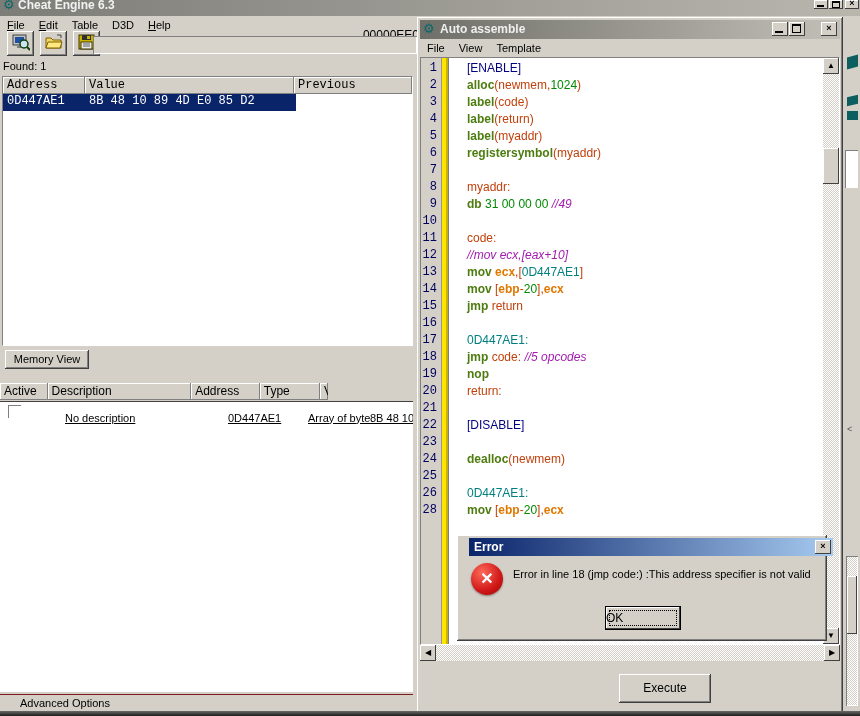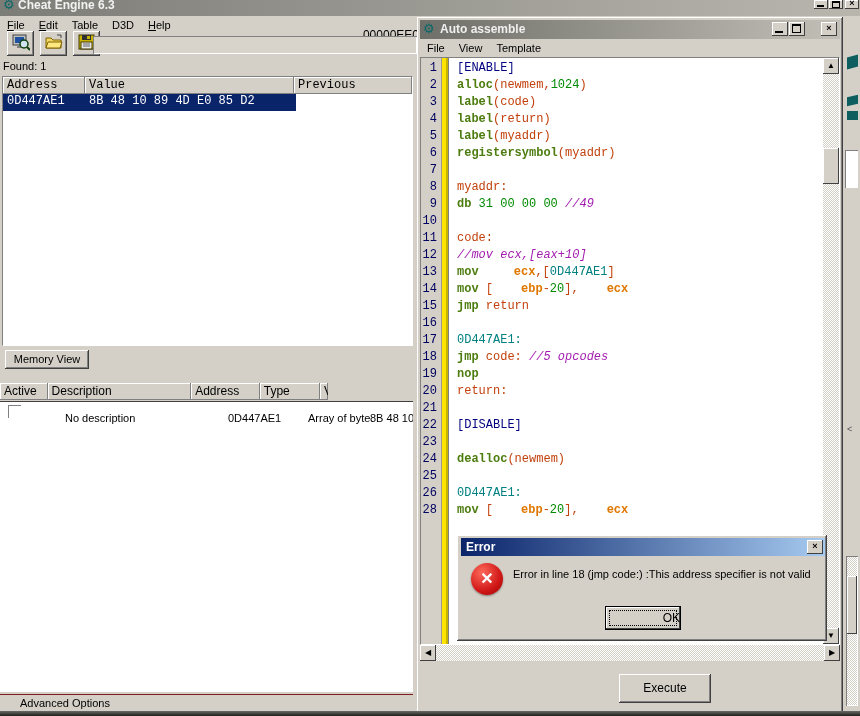--- a/index.html
+++ b/index.html
@@ -25,21 +25,21 @@
 
   .tool-btn { width:27px; height:25px; }
   .tool-btn svg { margin-top:3px; }
 
   .progress-field { background:#d8d4cc; }
 
   .found-list { background:#ffffff; border:1px solid #808080; border-right-color:#fff; border-bottom-color:#fff; }
   .hdr-cell { background:#D4D0C8; box-shadow: inset -1px -1px 0 #808080, inset 1px 1px 0 #ffffff; padding:1px 4px; height:17px; font-size:12px; white-space:nowrap; overflow:hidden; }
   .found-row { background:#0A246A; color:#fff; font-size:12px; height:17px; display:flex; }
 
-  .ct-cell { padding:18px 4px; height:18px; }
+  .ct-cell { padding:18px 4px; height:18px;text-decoration:underline; }
   .checkbox { width:13px; height:13px; background:#fff; }
 
   .adv-bar { background:#D4D0C8; border-top:1px solid #7f1d1d; line-height:16px; padding-left:20px; }
   .bottom-edge { left:0; top:711px; width:860px; height:5px; background:linear-gradient(#6a6a66,#1d1d1b); z-index:60; }
 
   
   .sliver-glyph { background:#0d5f5f; }
   .checker { background: repeating-conic-gradient(#ffffff 0% 25%, #d4d0c8 0% 50%) 0 0 / 2px 2px; }
 
   
@@ -49,40 +49,40 @@
   .win-btn { position:absolute; top:2px; width:16px; height:14px; font-size:9px; font-weight:bold; line-height:13px; }
   .aa-menu { left:3px; top:22px; width:420px; height:18px; display:flex; align-items:center; }
 
   .editor { left:3px; top:40px; width:420px; height:588px; background:#ffffff; border:1px solid #808080; border-right-color:#fff; border-bottom-color:#fff; overflow:hidden; }
   .gutter-bg { position:absolute; left:0; top:0; width:21px; height:100%; background:#D4D0C8; border-right:1px solid #9a968e; }
   .yellow-bg { position:absolute; left:21px; top:0; width:7px; height:100%; background:linear-gradient(90deg,#ffe400 0 4px,#c8b400 4px); border-right:1px solid #808080; }
   .code-area { position:absolute; left:0; top:2px; right:17px; }
   .code-line { display:flex; height:17px; line-height:17px; font-size:12px; white-space:pre; }
   .code-line .ln { width:19px; text-align:right; padding-right:3px; color:#000060; font-family:"Liberation Mono","DejaVu Sans Mono",monospace; }
   .code-line .yl { width:9px; }
-  .code-line .tx { font-family:Liberation Mono, monospace; padding-left:8px; }
+  .code-line .tx { font-family:Liberation Sans, sans-serif; padding-left:18px; }
   .s-section { color:#000080; }
   .s-kw { font-weight:bold; color:#4d7c0f;text-align:center; }
   .s-num { color:#008a00; }
-  .s-reg { color:#e07800; font-weight:bold;margin-left:28px; }
+  .s-reg { color:#e07800; font-weight:bold; }
   .s-comment { color:#a21caf; font-style:italic; }
   .s-addr { color:#008080; }
   .s-plain { color:#c2410c; }
 
   .vscroll { position:absolute; right:0; top:0; width:16px; height:100%; }
   .scroll-arrow { background:#D4D0C8; width:16px; height:16px; font-size:8px; line-height:15px; text-align:center; color:#000; }
   .hscroll { left:3px; top:628px; width:420px; height:16px; }
 
   
   .err-dialog { left:457px; top:535px; width:370px; height:106px; background:#D4D0C8; z-index:40; }
-  .err-titlebar { left:4px; top:3px; width:364px; height:18px; background:linear-gradient(90deg,#0A246A,#A6CAF0); }
+  .err-titlebar { left:12px; top:3px; width:364px; height:18px; background:linear-gradient(90deg,#0A246A,#A6CAF0); }
   .err-title { position:absolute; left:5px; top:2px; color:#fff; font-weight:bold; font-size:12px; }
   .err-icon { left:14px; top:28px; width:32px; height:32px; border-radius:50%; background:radial-gradient(circle at 35% 30%, #ff6a5a, #d01818 60%, #9c0000); box-shadow:0 1px 2px rgba(0,0,0,.4); color:#fff; font-weight:bold; font-size:16px; line-height:31px; text-align:center; }
   .err-msg { left:56px; top:33px; width:300px; font-size:11px; }
-  .ok-btn { left:148px; top:71px; width:76px; height:24px; border:1px solid #000; font-size:12px; line-height:22px; position:absolute; background:#D4D0C8; text-align:right; }
+  .ok-btn { left:148px; top:71px; width:76px; height:24px; border:1px solid #000; font-size:12px; line-height:22px; position:absolute; background:#D4D0C8; text-align:left; }
   .ok-focus { position:absolute; left:3px; top:3px; right:3px; bottom:3px; border:1px dotted #000; }
 </style>
 </head>
 <body>
 
 <div class="abs main-titlebar">
   <span class="gear-icon">⚙</span>
   <span class="main-title">Cheat Engine 6.3</span>
 </div>
 <div class="cap-btn" style="left:814px;">

